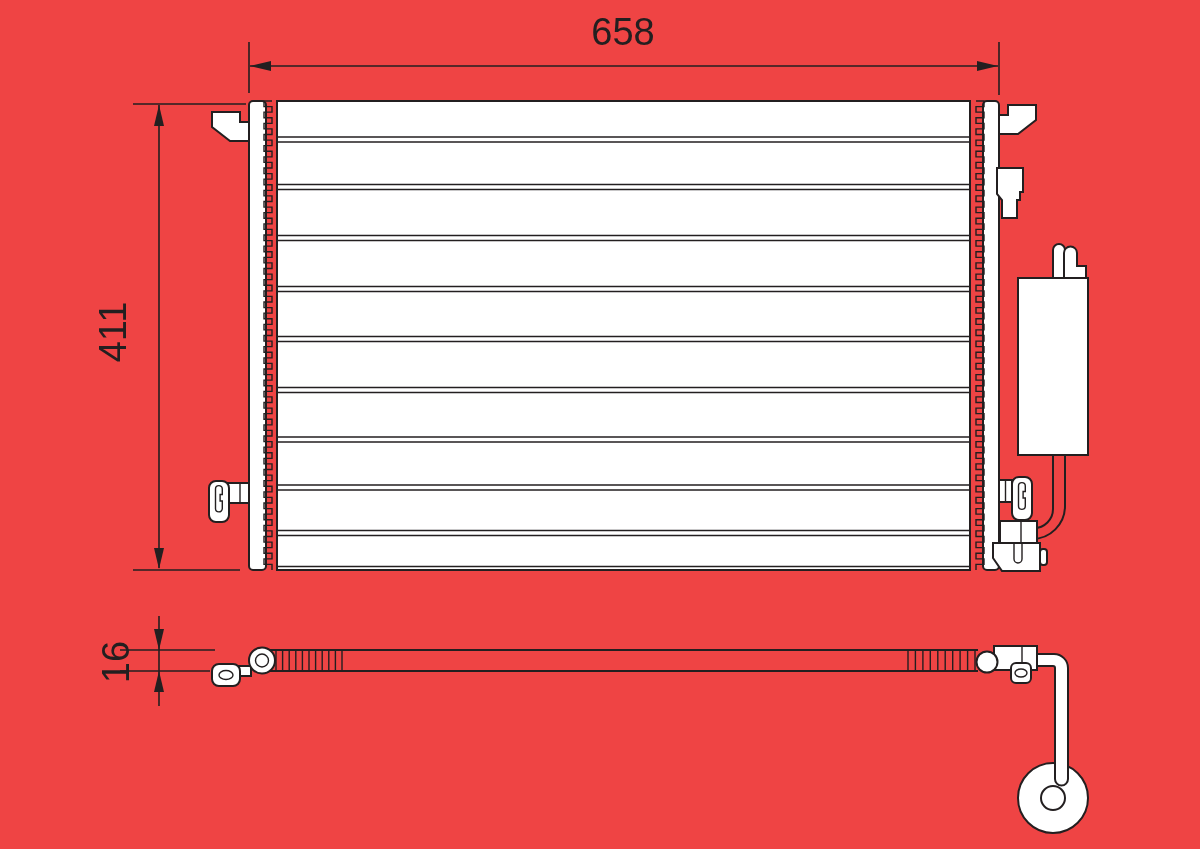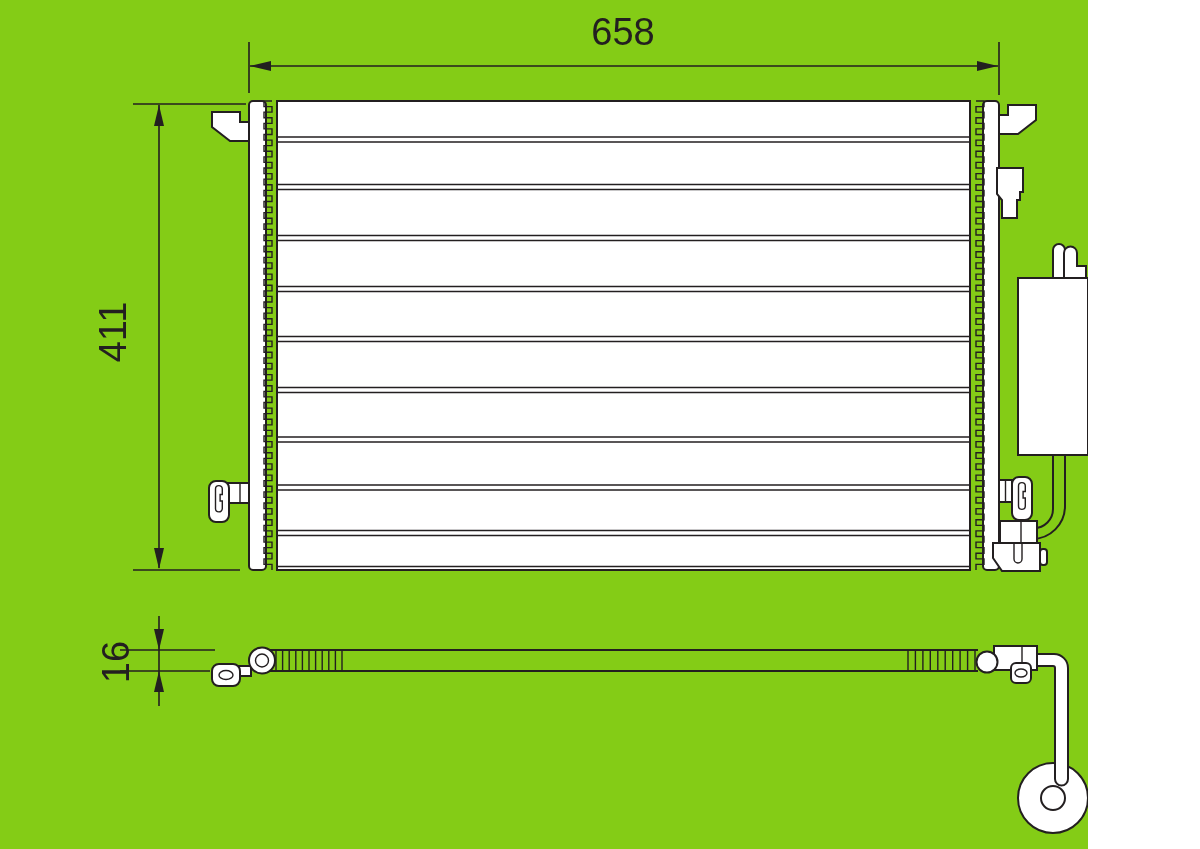--- a/index.html
+++ b/index.html
@@ -1,16 +1,16 @@
 <!DOCTYPE html>
 <html><head>
 <meta charset="utf-8">
 <style>
   html,body{margin:0;padding:0;background:#fff;}
-  .stage{position:relative;width:1088px;height:849px;background:#84cc16;overflow:hidden;
+  .stage{position:relative;width:1200px;height:849px;background:#ef4444;overflow:hidden;
          font-family:"Liberation Sans", sans-serif;}
   svg{display:block}
   .ln{fill:none;stroke-width:2;}
   .fine{fill:none;stroke-width:1.4;}
   .white{fill:#ffffff;stroke-width:2;}
   .dim{fill:none;stroke-width:1.6;}
   .dimtxt{font-size:38px;}
 </style>
 </head>
 <body>

